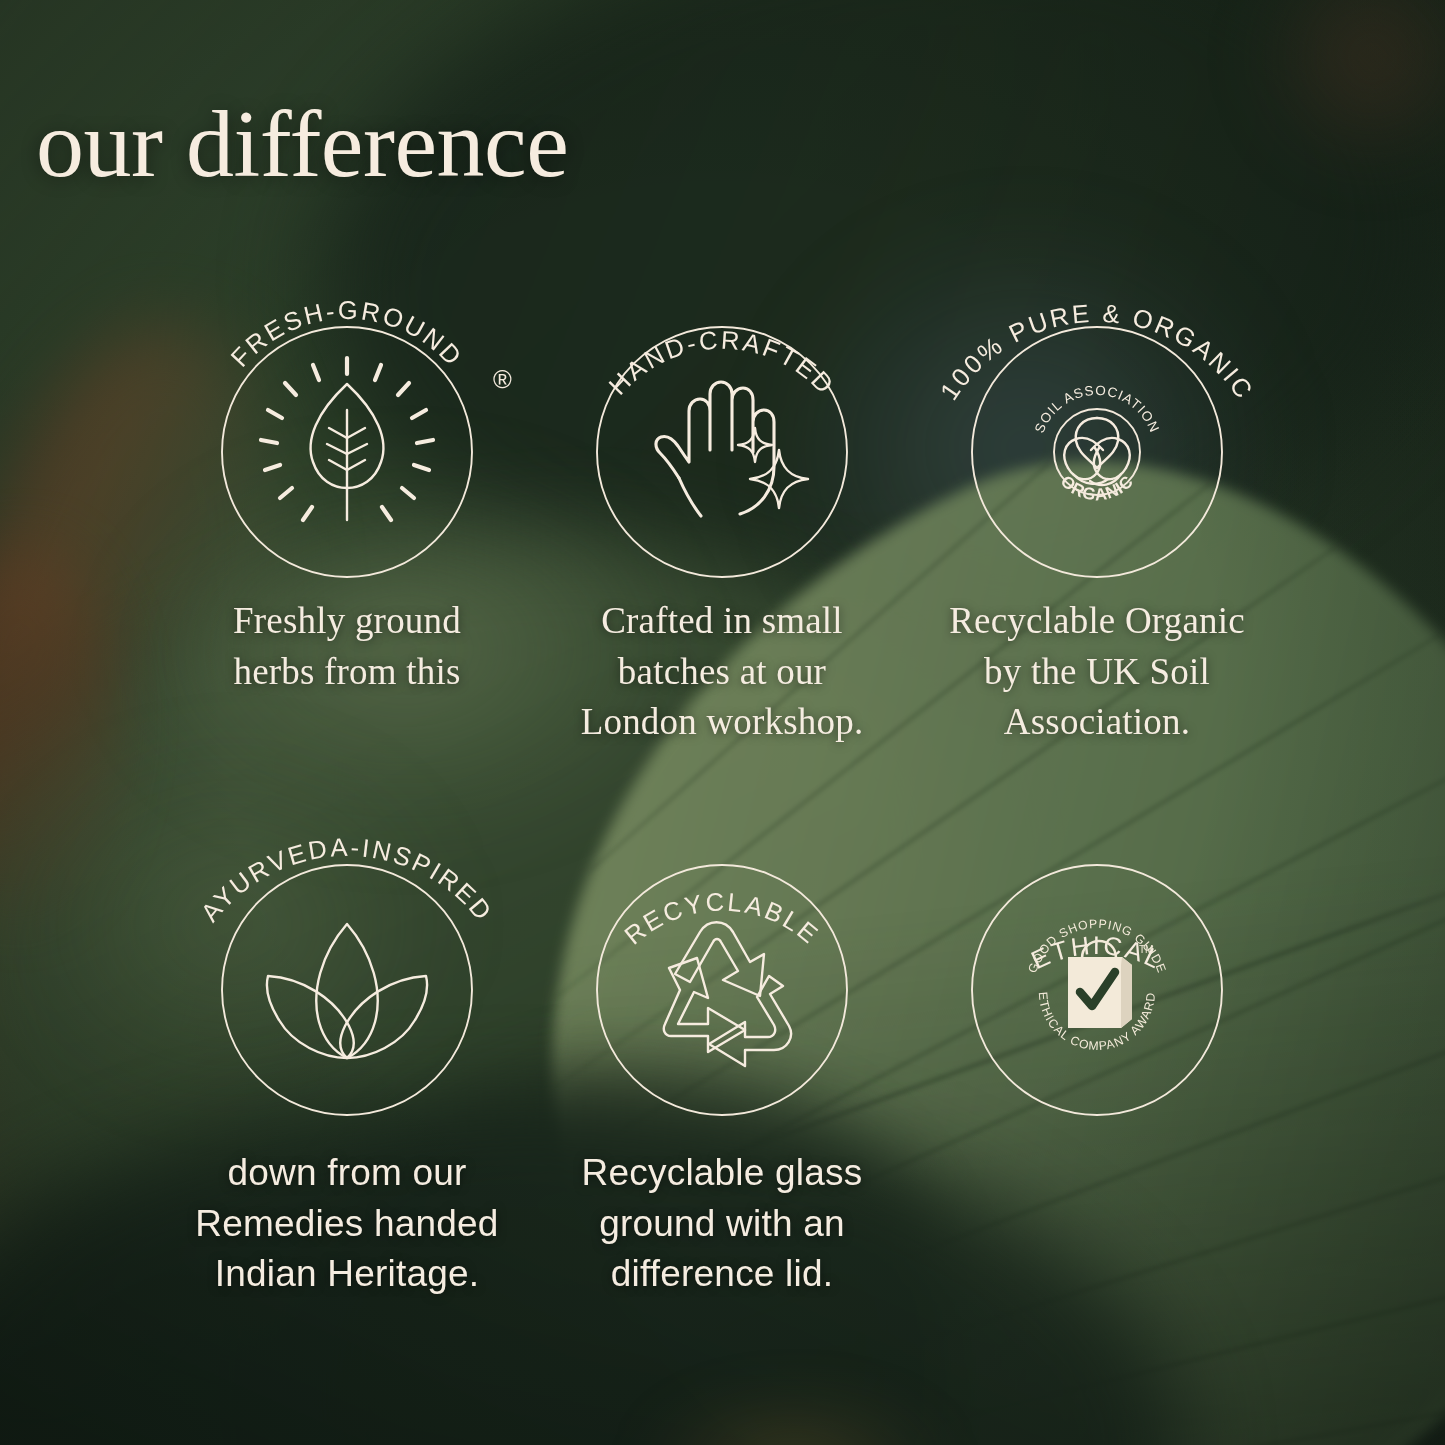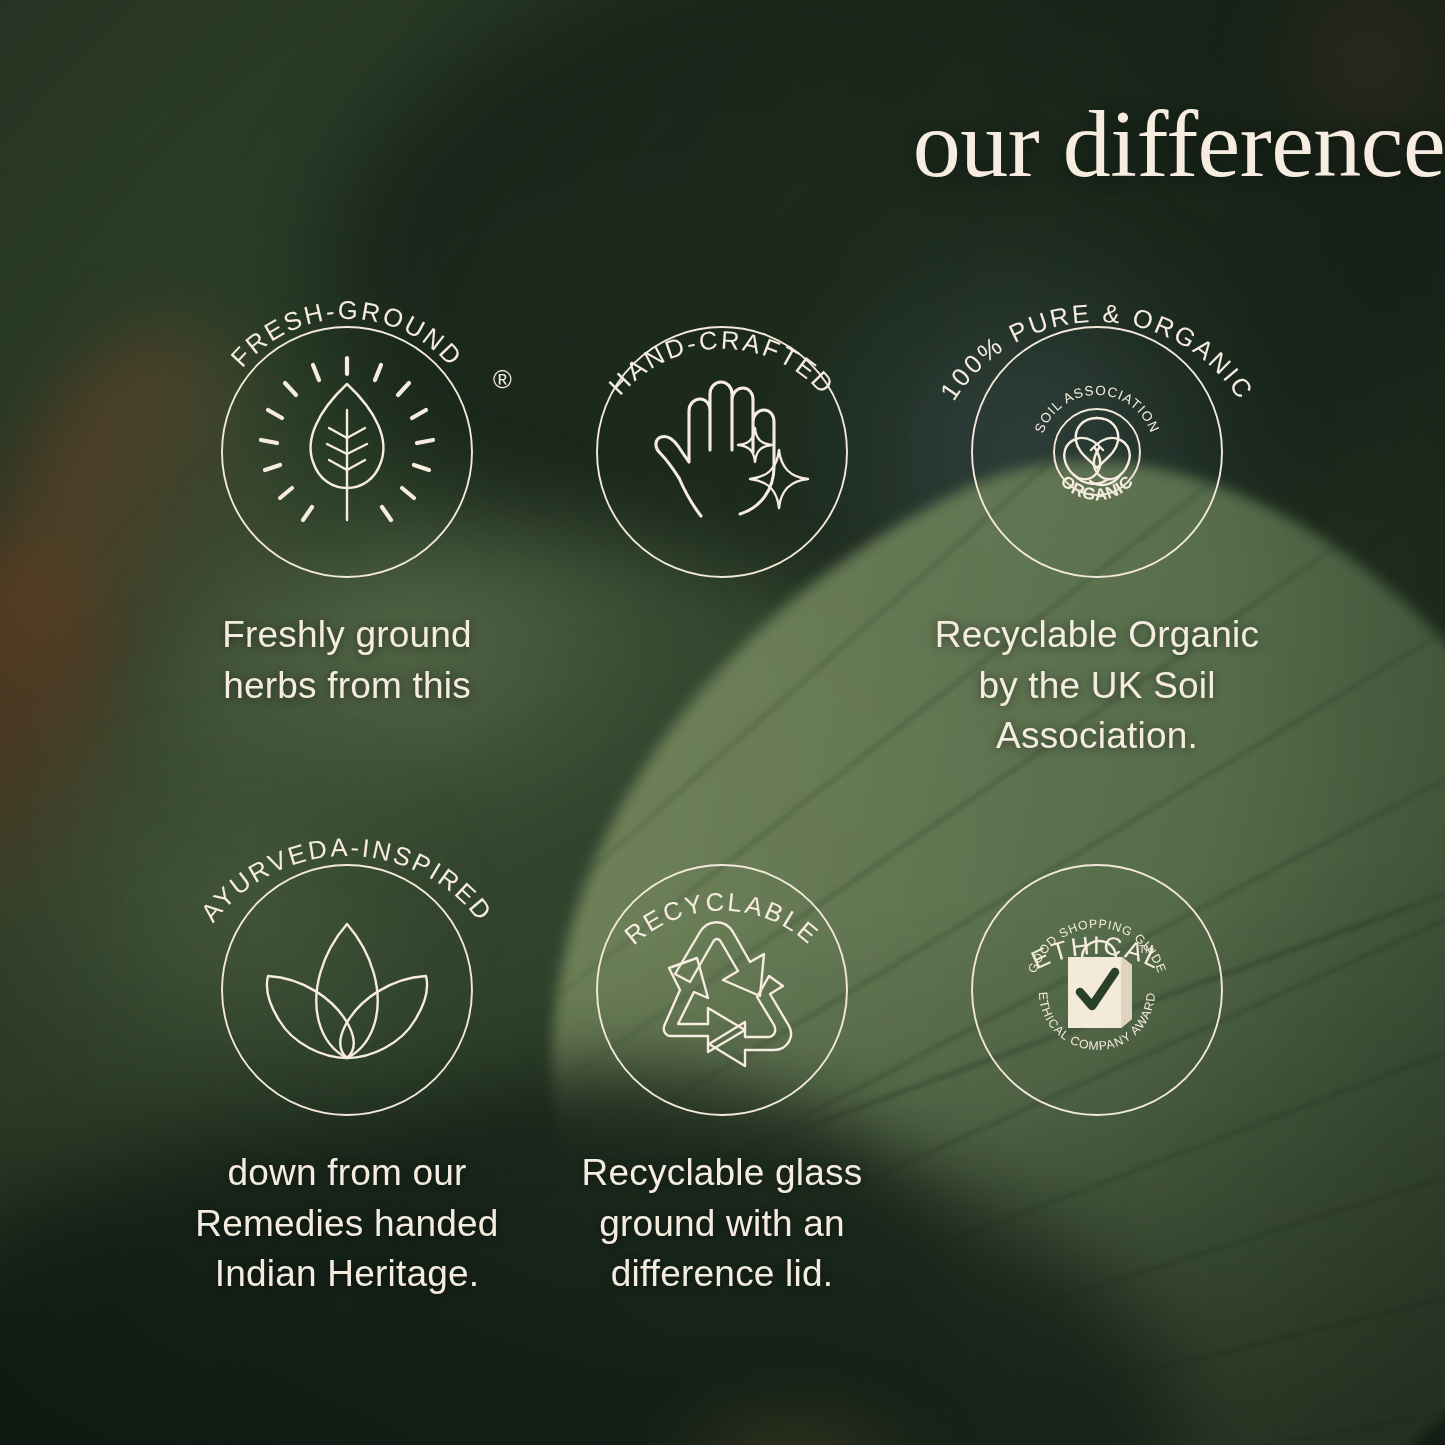--- a/index.html
+++ b/index.html
@@ -126,21 +126,21 @@
   }
   #vignette{
     position:absolute; inset:0;
     background:radial-gradient(ellipse 78% 78% at 50% 48%, rgba(0,0,0,0) 44%, rgba(8,14,9,.44) 100%);
   }
 
   
   #content{ position:absolute; inset:0; z-index:5; }
 
   #page-title{
-    position:absolute; top:96px; left:0; right:0; text-align:right;
+    position:absolute; top:96px; left:0; right:0; text-align:left;
     font-family:"Liberation Serif", serif;
     font-size:96px; line-height:1; letter-spacing:-0.5px;
     color:#f6ecdf; font-weight:400;
     text-shadow:0 2px 18px rgba(0,0,0,.45);
     padding-left:36px;
   }
 
   .grid{ position:absolute; left:0; right:0; }
   #row-1{ top:262px; }
   #row-2{ top:800px; }
@@ -157,21 +157,21 @@
   }
   .badge svg{ position:absolute; left:0; top:0; overflow:visible; }
 
   .caption{
     font-family:"Liberation Sans", sans-serif;
     font-size:37px; line-height:1.37; font-weight:400;
     color:#f5ece0; letter-spacing:.2px;
     text-shadow:0 1px 10px rgba(0,0,0,.5);
     padding:0 22px;
   }
-  #row-1 .caption{ margin-top:48px; }
+  #row-1 .caption{ margin-top:34px;font-family:Liberation Serif, serif; }
   #row-2 .caption{ margin-top:48px; }
 
   .arc-text{
     font-family:"Liberation Sans", sans-serif;
     font-size:25.5px; letter-spacing:2.6px; font-weight:400;
     fill:#f6ecdf;
   }
   .ring{ fill:none; stroke:#f3e9db; stroke-width:1.9; }
   .ico{ fill:none; stroke:#f6ecdf; stroke-width:3.1; stroke-linecap:round; stroke-linejoin:round; }
   .ico-thin{ fill:none; stroke:#f6ecdf; stroke-width:2.4; stroke-linecap:round; stroke-linejoin:round; }
@@ -310,20 +310,25 @@
               L 262 205
               C 262 228 248 246 228 252"></path>
             <path class="ico" d="M 167 216 C 174 232 182 245 189 254"></path>
 
             <path class="ico-thin" d="M 267 188 C 269 206 278 215 296 217 C 278 219 269 228 267 246 C 265 228 256 219 238 217 C 256 215 265 206 267 188 Z"></path>
 
             <path class="ico-thin" d="M 243 166 C 244 177 249 182 260 183 C 249 184 244 189 243 200 C 242 189 237 184 226 183 C 237 182 242 177 243 166 Z"></path>
           </g>
         </svg>
       </div>
+      <div class="caption">
+        <div>Crafted in small</div>
+        <div>batches at our</div>
+        <div>London workshop.</div>
+      </div>
     </div>
 
     <div class="cell col-3">
       <div class="badge">
         <svg width="420" height="300" viewBox="0 0 420 300" aria-hidden="true">
           <defs>
             <path id="arcPO" d="M 42 228 A 168 168 0 0 1 378 228"></path>
             <path id="saTop" d="M 153 190 A 57 57 0 0 1 267 190"></path>
             <path id="saBot" d="M 162 190 A 48 48 0 0 0 258 190"></path>
           </defs>

